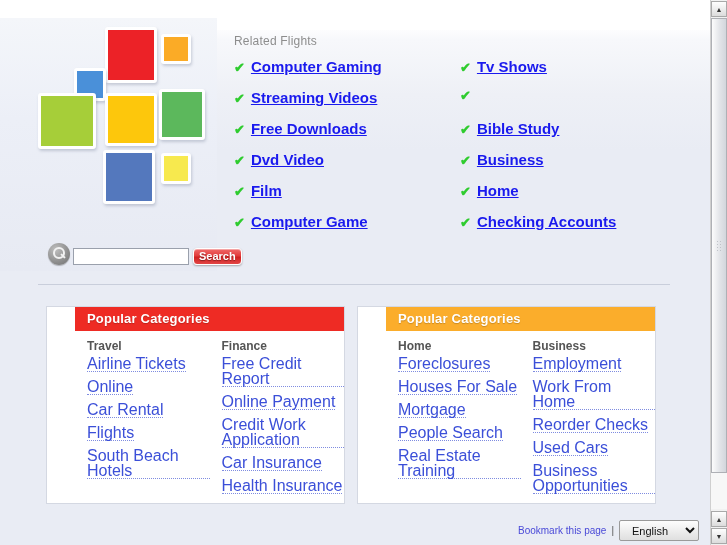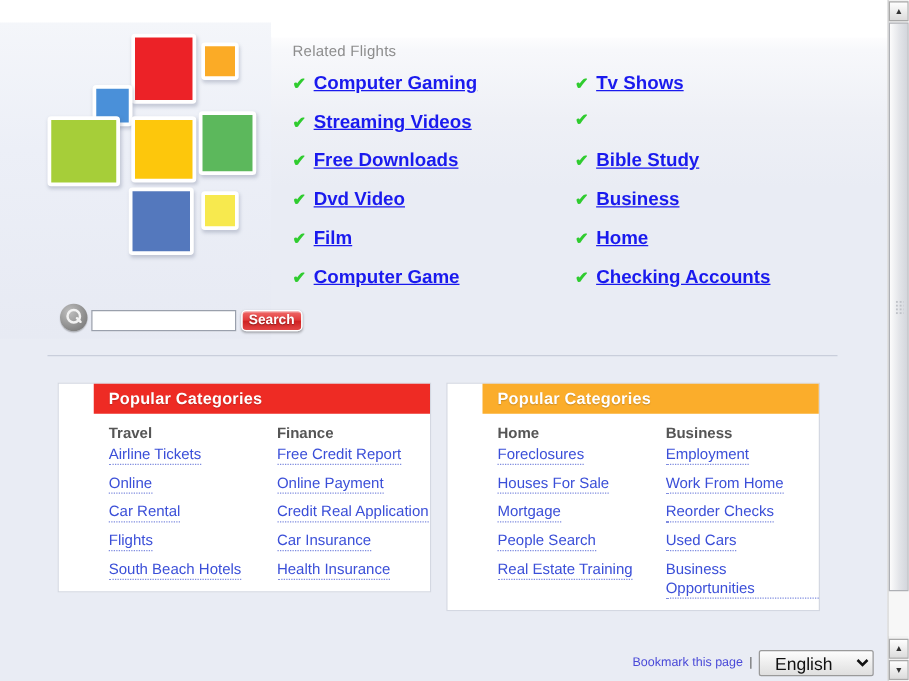--- a/index.html
+++ b/index.html
@@ -209,21 +209,21 @@
     box-sizing: border-box;
   }
   .cat-col-title {
     font-size: 12px;
     font-weight: bold;
     color: #555555;
     margin-bottom: 3px;
   }
   .cat-link {
     display: block;
-    font-size: 12px;
+    font-size: 16px;
     color: #3b4fd8;
     text-decoration: none;
     border-bottom: 1px dotted #7f8ce0;
     width: fit-content;
     margin-bottom: 7px;
     cursor: pointer;
     line-height: 15px;
   }
   .cat-link:last-child { margin-bottom: 1px; }
 
@@ -236,23 +236,23 @@
     gap: 5px;
   }
   .bookmark-link {
     font-size: 10px;
     color: #4a4ad8;
     cursor: pointer;
   }
   .pipe { font-size: 10px; color: #555; }
   .lang-select {
     font-family: "Liberation Sans", sans-serif;
-    font-size: 14px;
+    font-size: 11px;
     height: 21px;
-    width: 92px;
+    width: 80px;
     background: linear-gradient(to bottom, #fdfdfd, #dfdfdf);
     border: 1px solid #9a9a9a;
     border-radius: 2px;
     padding-left: 8px;
     color: #111;
   }
 
   
   .scrollbar {
     position: absolute;
@@ -391,21 +391,21 @@
           <span class="cat-link">Airline Tickets</span>
           <span class="cat-link">Online</span>
           <span class="cat-link">Car Rental</span>
           <span class="cat-link">Flights</span>
           <span class="cat-link">South Beach Hotels</span>
         </div>
         <div class="cat-col">
           <div class="cat-col-title">Finance</div>
           <span class="cat-link">Free Credit Report</span>
           <span class="cat-link">Online Payment</span>
-          <span class="cat-link">Credit Real Application</span>
+          <span class="cat-link">Credit Work Application</span>
           <span class="cat-link">Car Insurance</span>
           <span class="cat-link">Health Insurance</span>
         </div>
       </div>
     </div>
   <div class="cat-box two" id="catbox1">
       <div class="cat-head" style="background: rgb(251, 173, 43);">Popular Categories</div>
       <div class="cat-body">
         <div class="cat-col">
           <div class="cat-col-title">Home</div>

